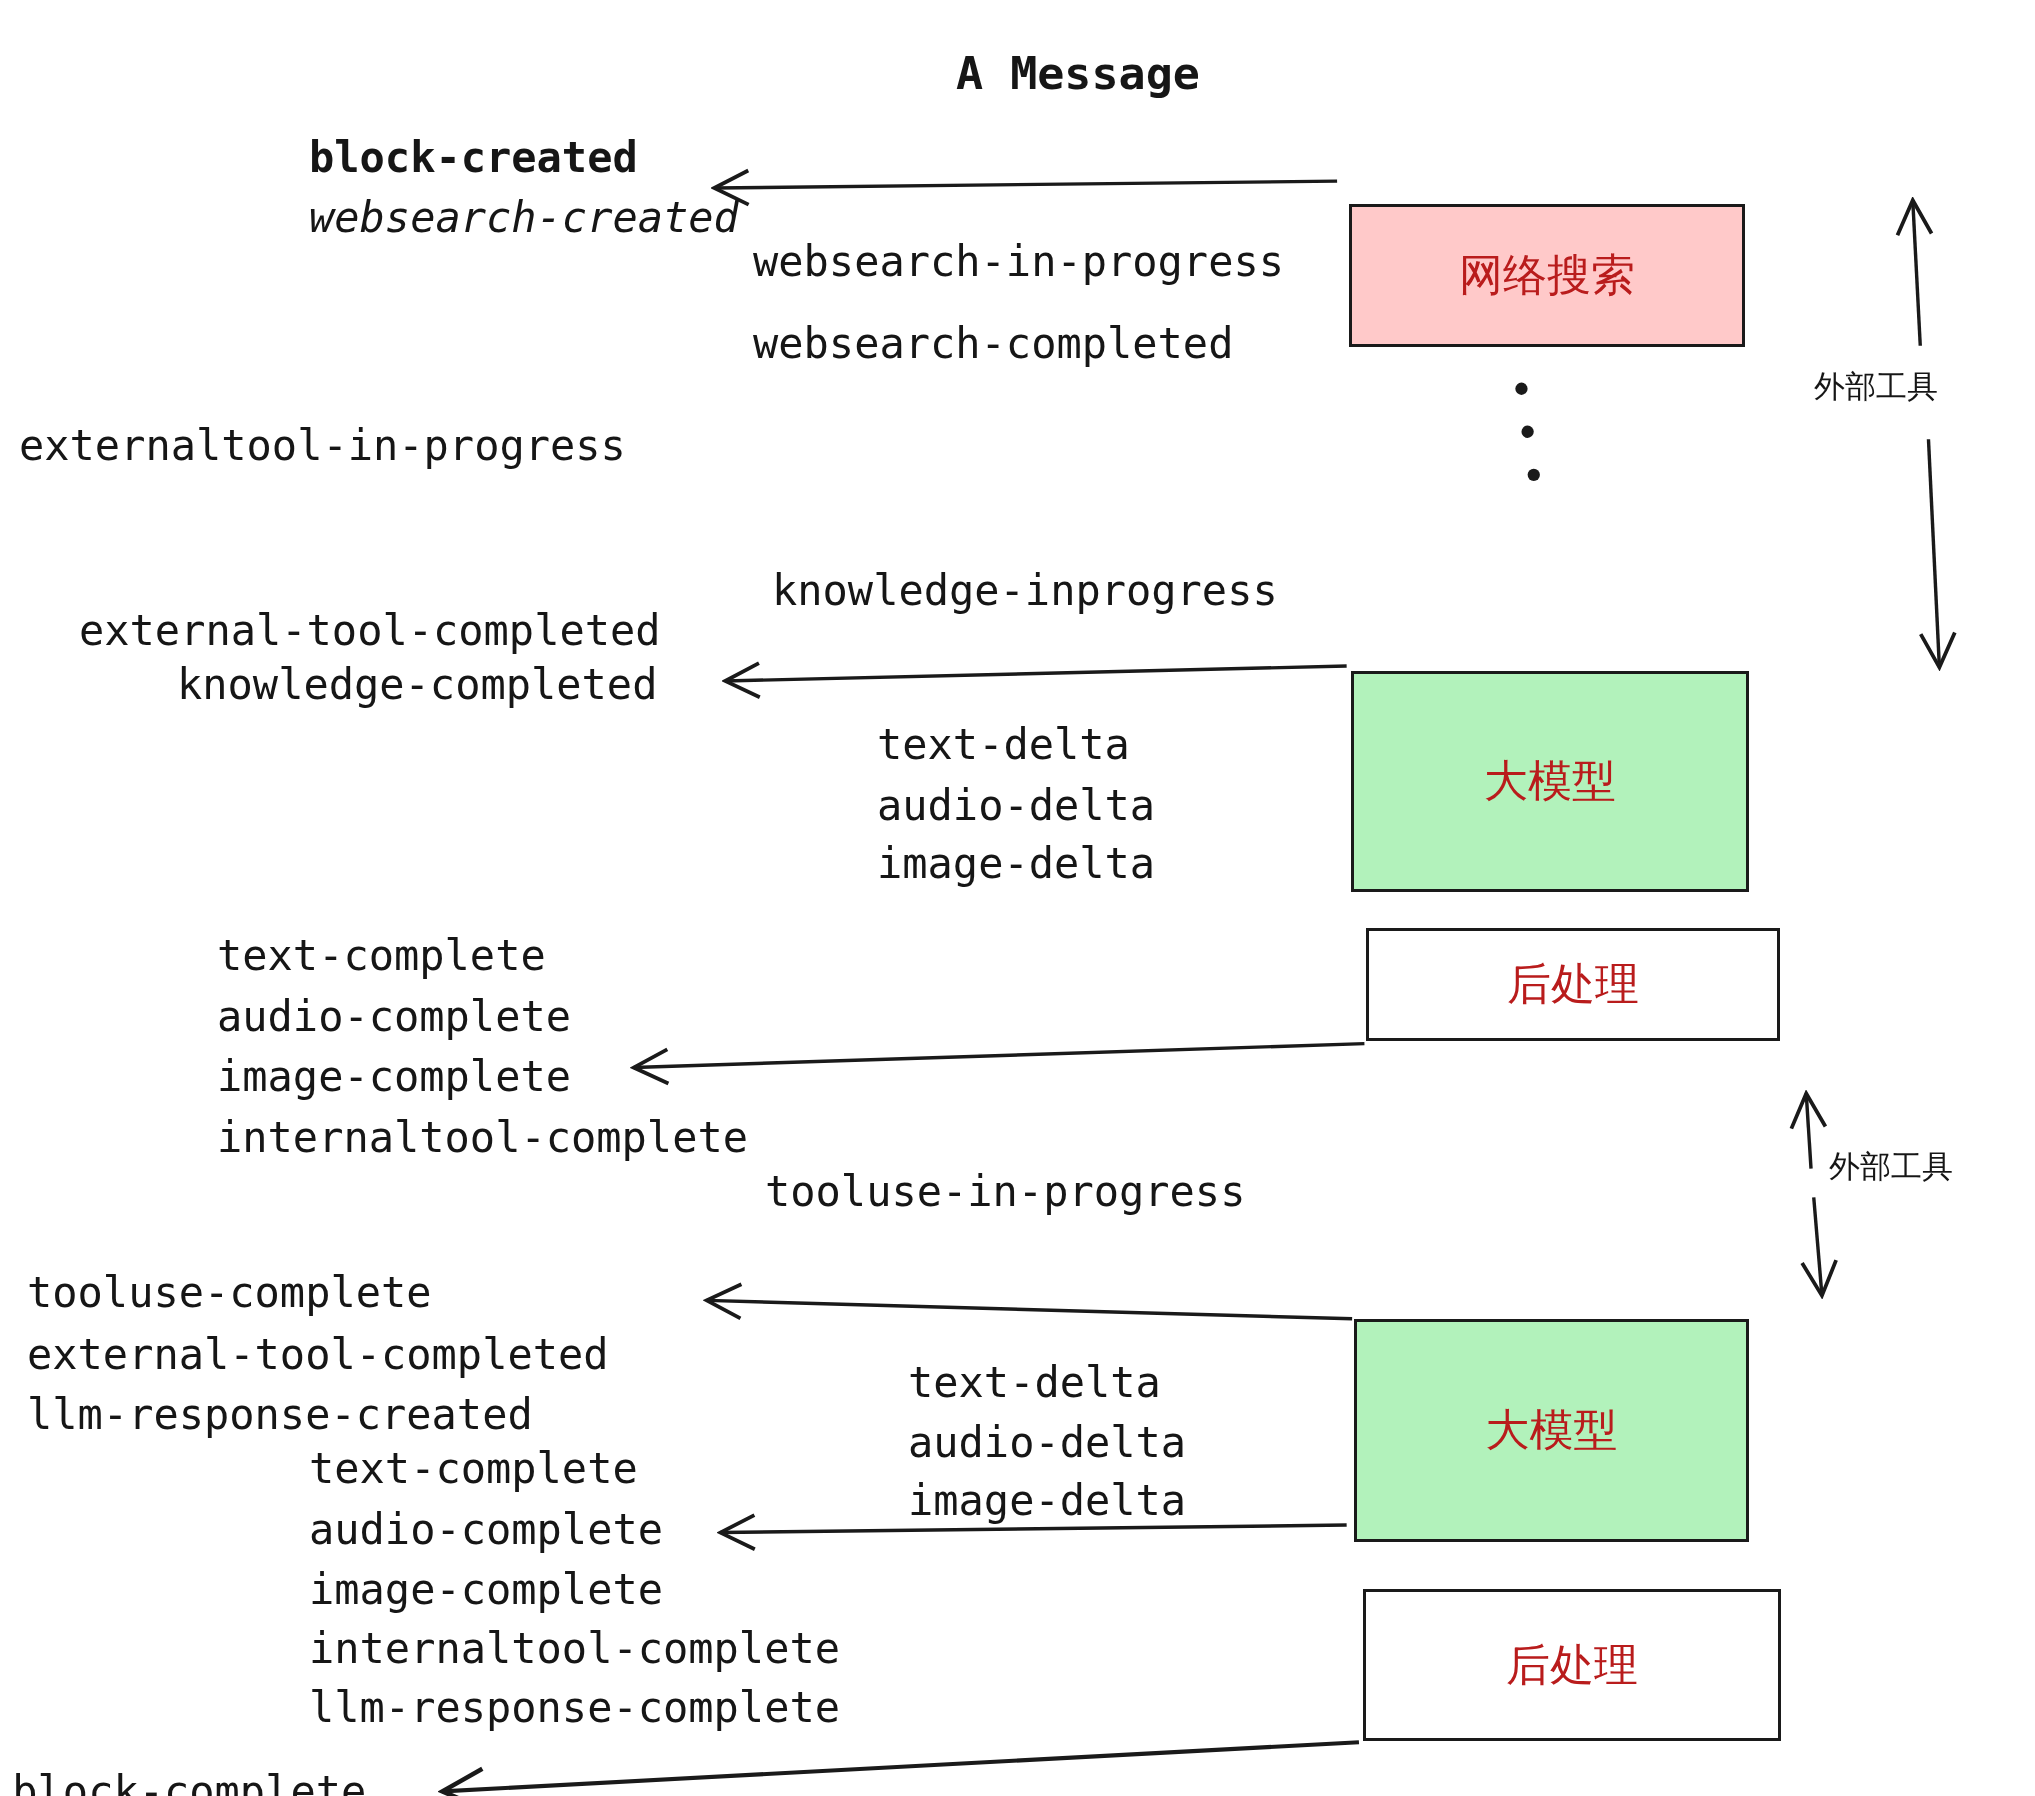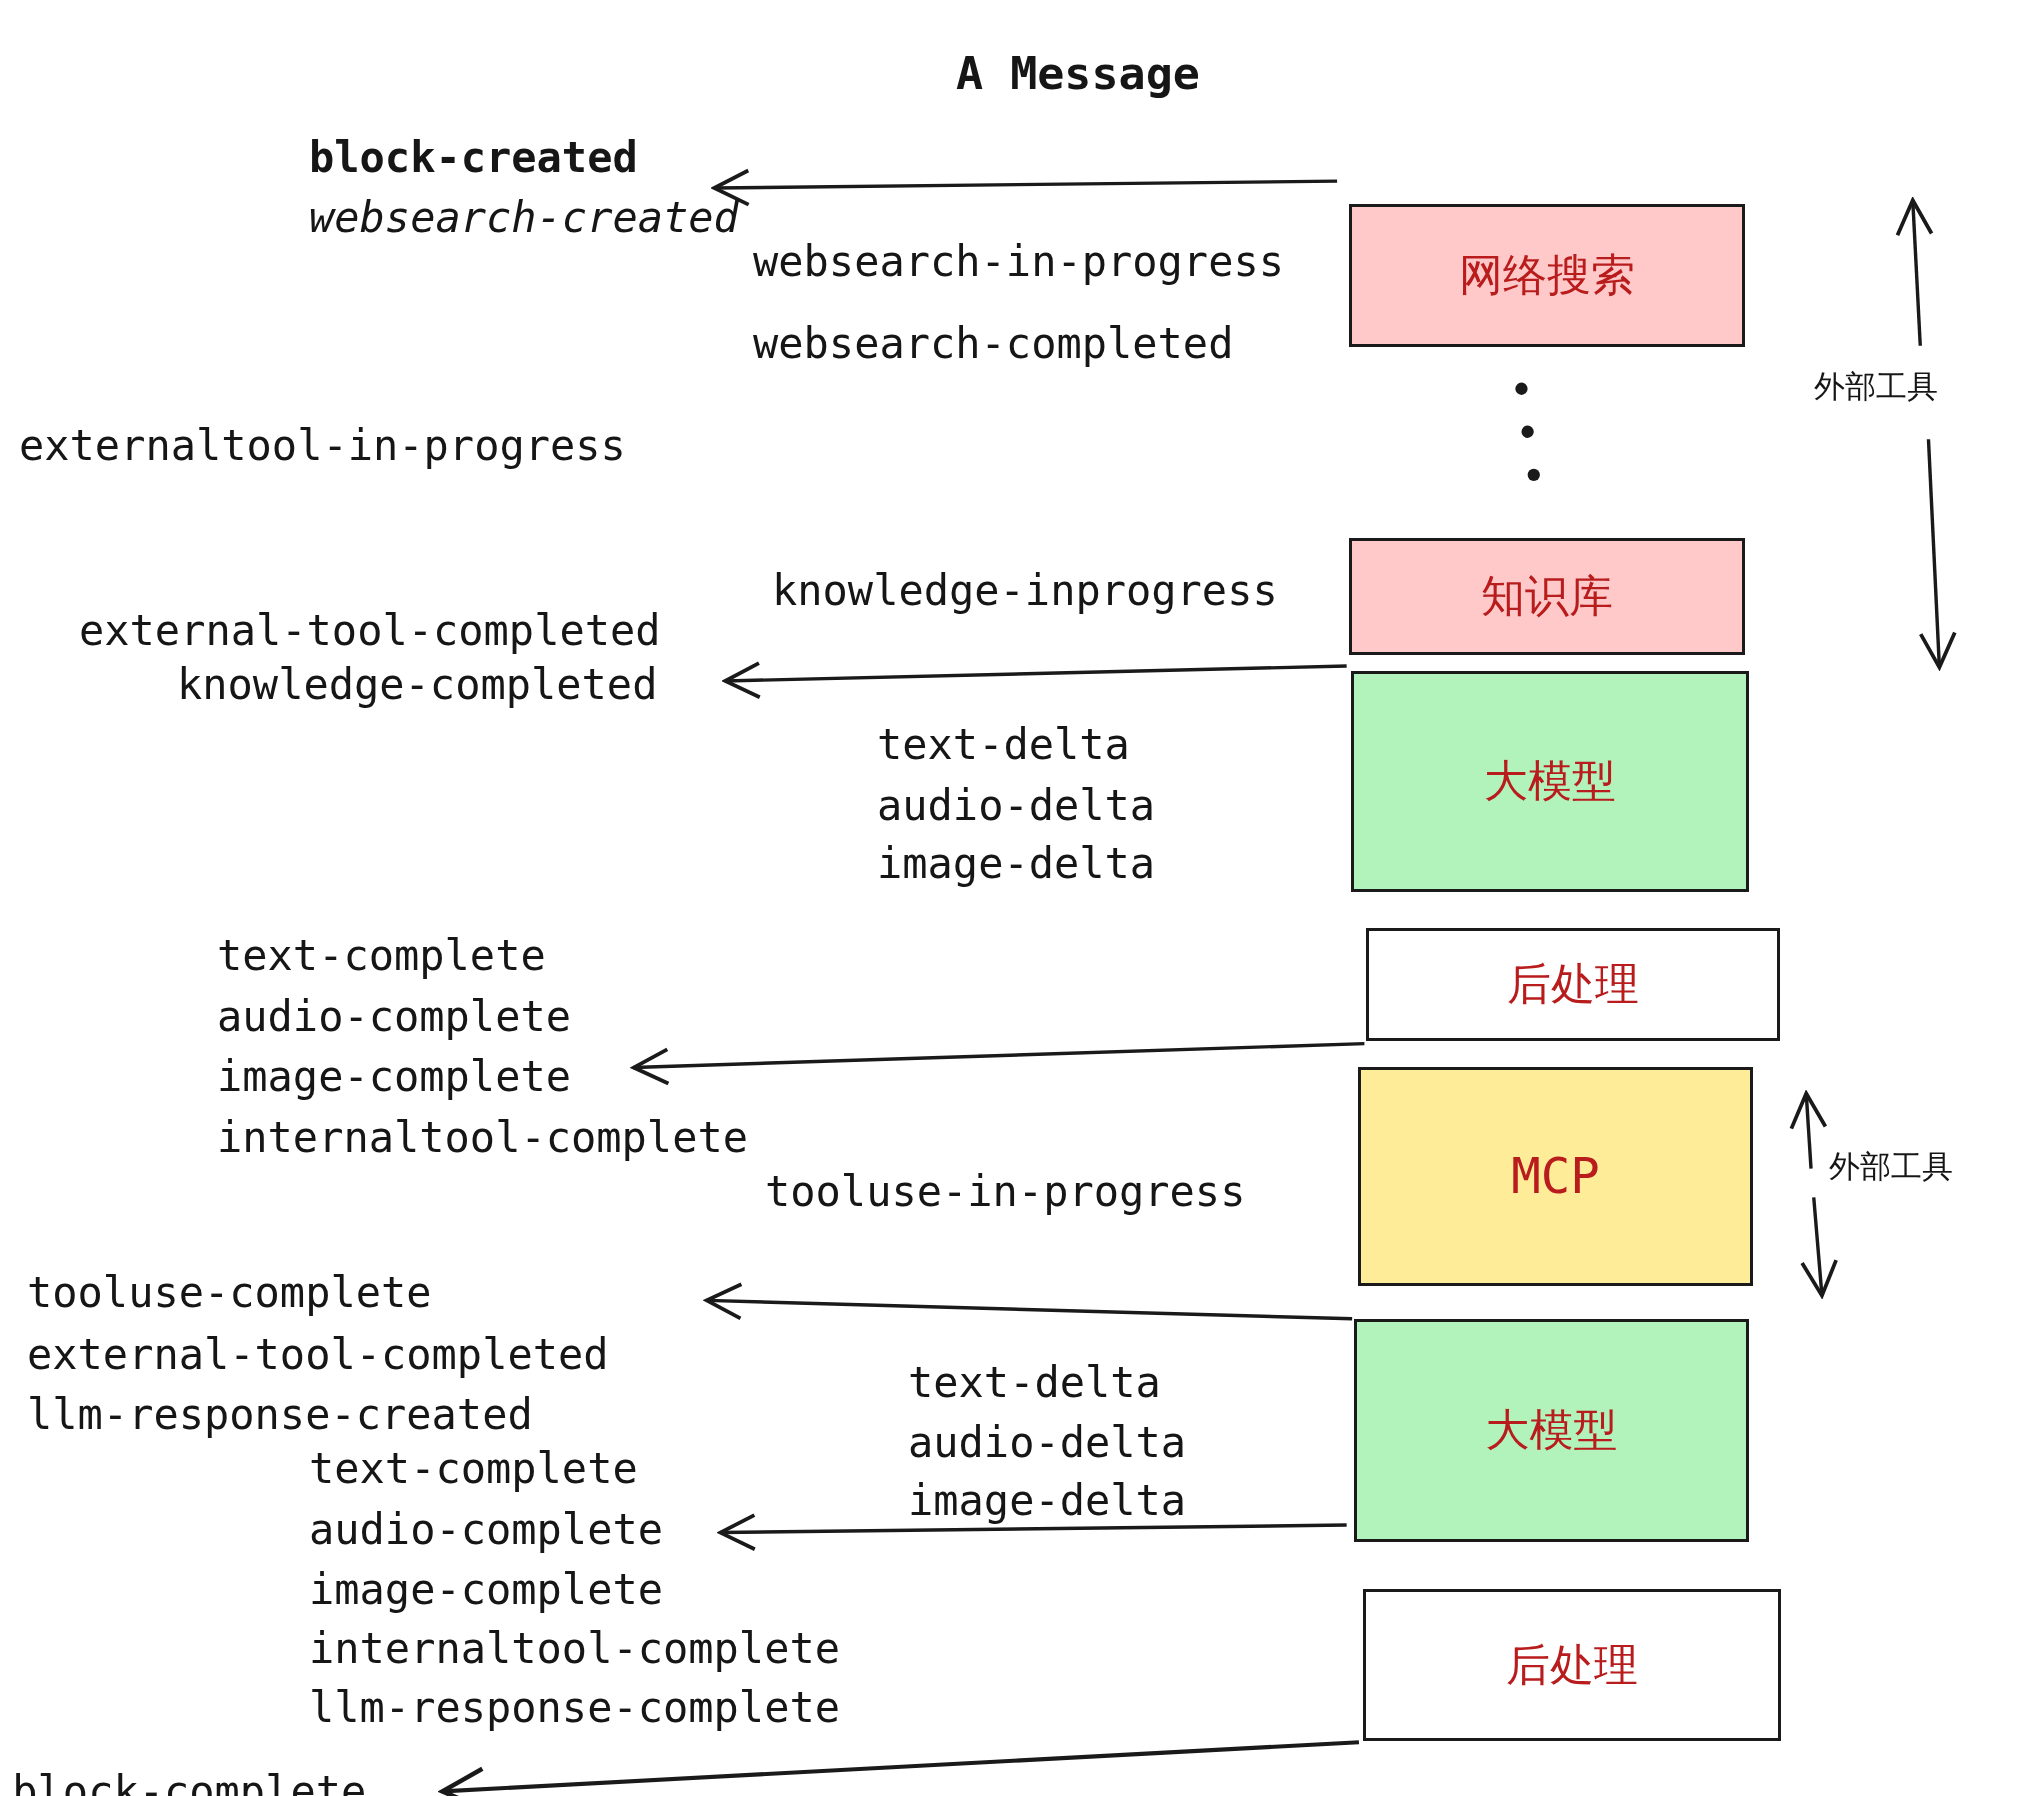--- a/index.html
+++ b/index.html
@@ -122,35 +122,29 @@
   <div class="ev" style="left:309px;top:1533px;">image-complete</div>
   <div class="ev" style="left:309px;top:1592px;">internaltool-complete</div>
   <div class="ev" style="left:309px;top:1651px;">llm-response-complete</div>
 
   <div class="ev" style="left:12.3px;top:1735px;">block-complete</div>
 
   <div class="node" style="left:1349px;top:169px;width:396px;height:143px;background:#ffc9c9;">
     <span>网络搜索</span>
   </div>
 
-  <div class="node" style="left:1349px;top:503px;width:396px;height:117px;background:#ffc9c9;">
-    <span>知识库</span>
-  </div>
 
   <div class="node" style="left:1351px;top:636px;width:398px;height:221px;background:#b2f2bb;">
     <span>大模型</span>
   </div>
 
   <div class="node" style="left:1366px;top:893px;width:414px;height:113px;background:#ffffff;">
     <span>后处理</span>
   </div>
 
-  <div class="node mono" style="left:1358px;top:1032px;width:395px;height:219px;background:#ffec99;">
-    <span>MCP</span>
-  </div>
 
   <div class="node" style="left:1354px;top:1284px;width:395px;height:223px;background:#b2f2bb;">
     <span>大模型</span>
   </div>
 
   <div class="node" style="left:1363px;top:1554px;width:418px;height:152px;background:#ffffff;">
     <span>后处理</span>
   </div>
 
   <div class="side-label" style="left:1814px;top:331px;">外部工具</div>

